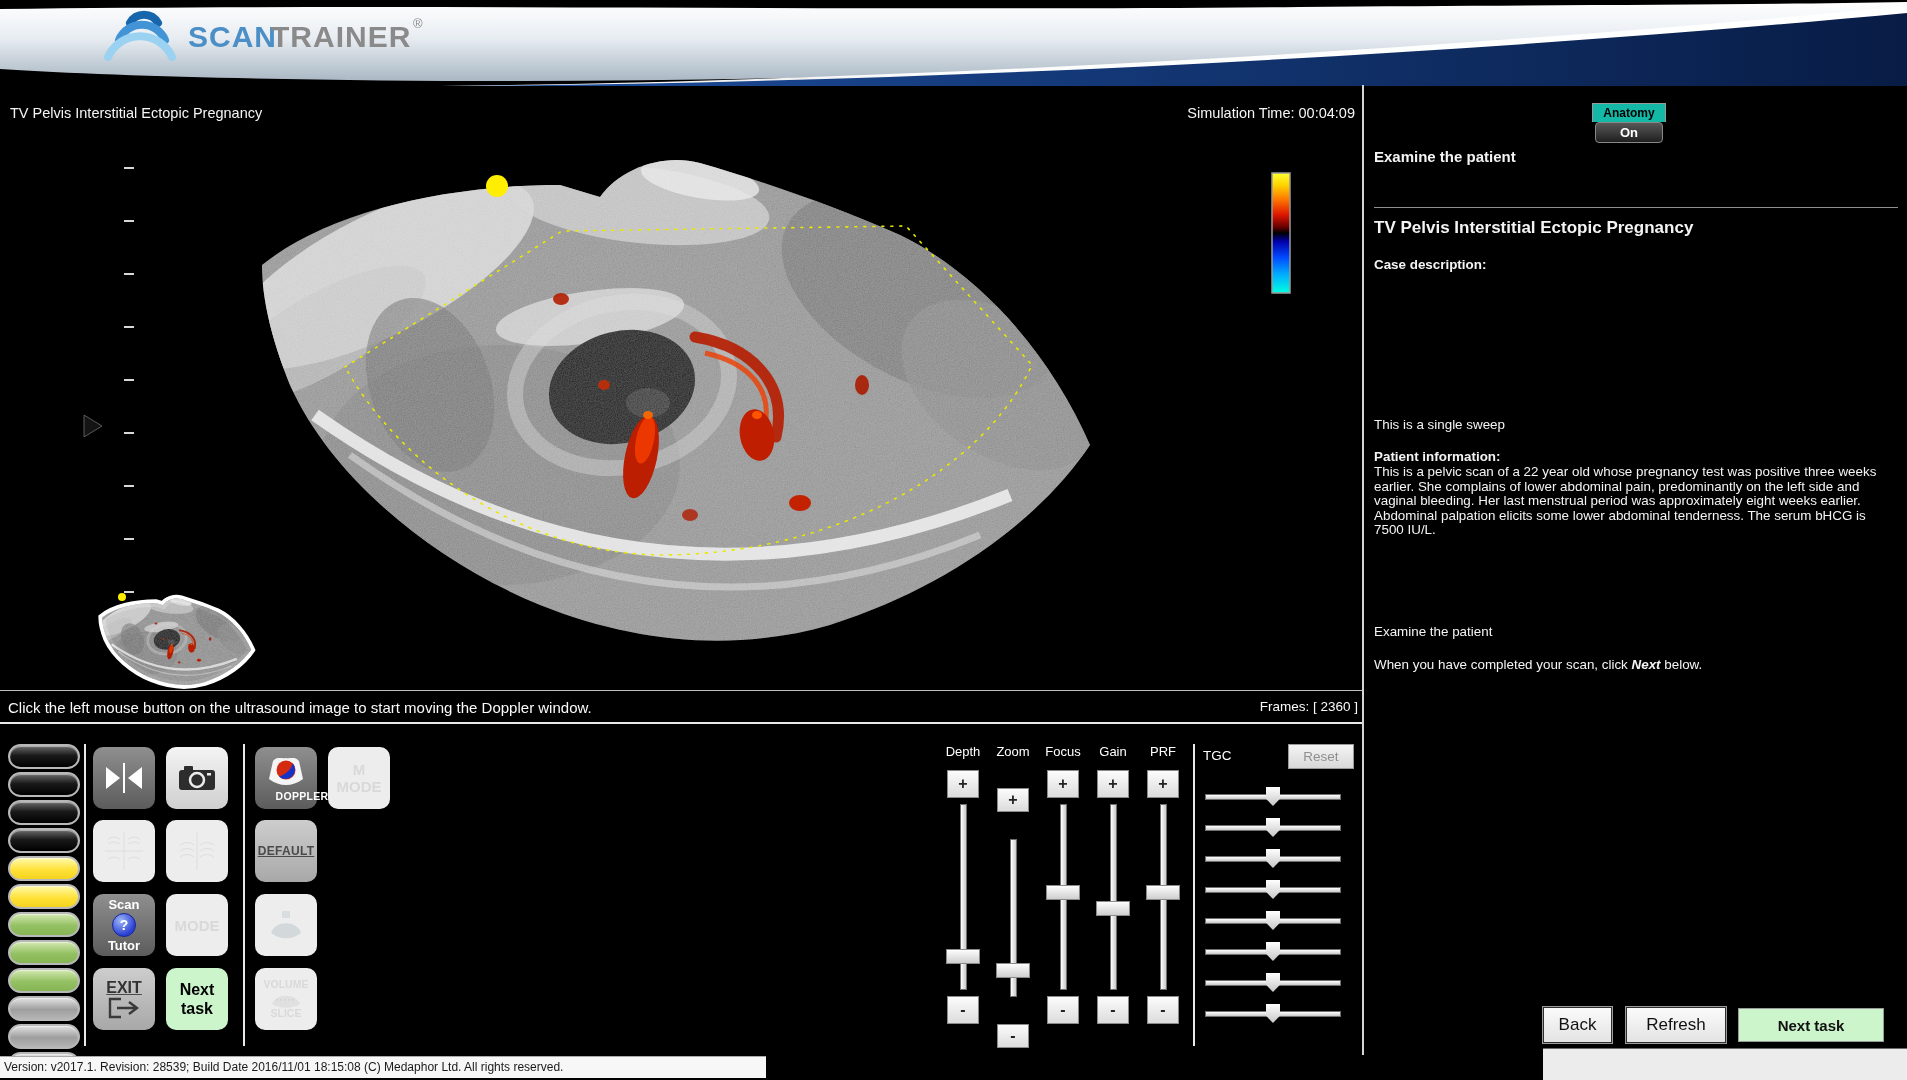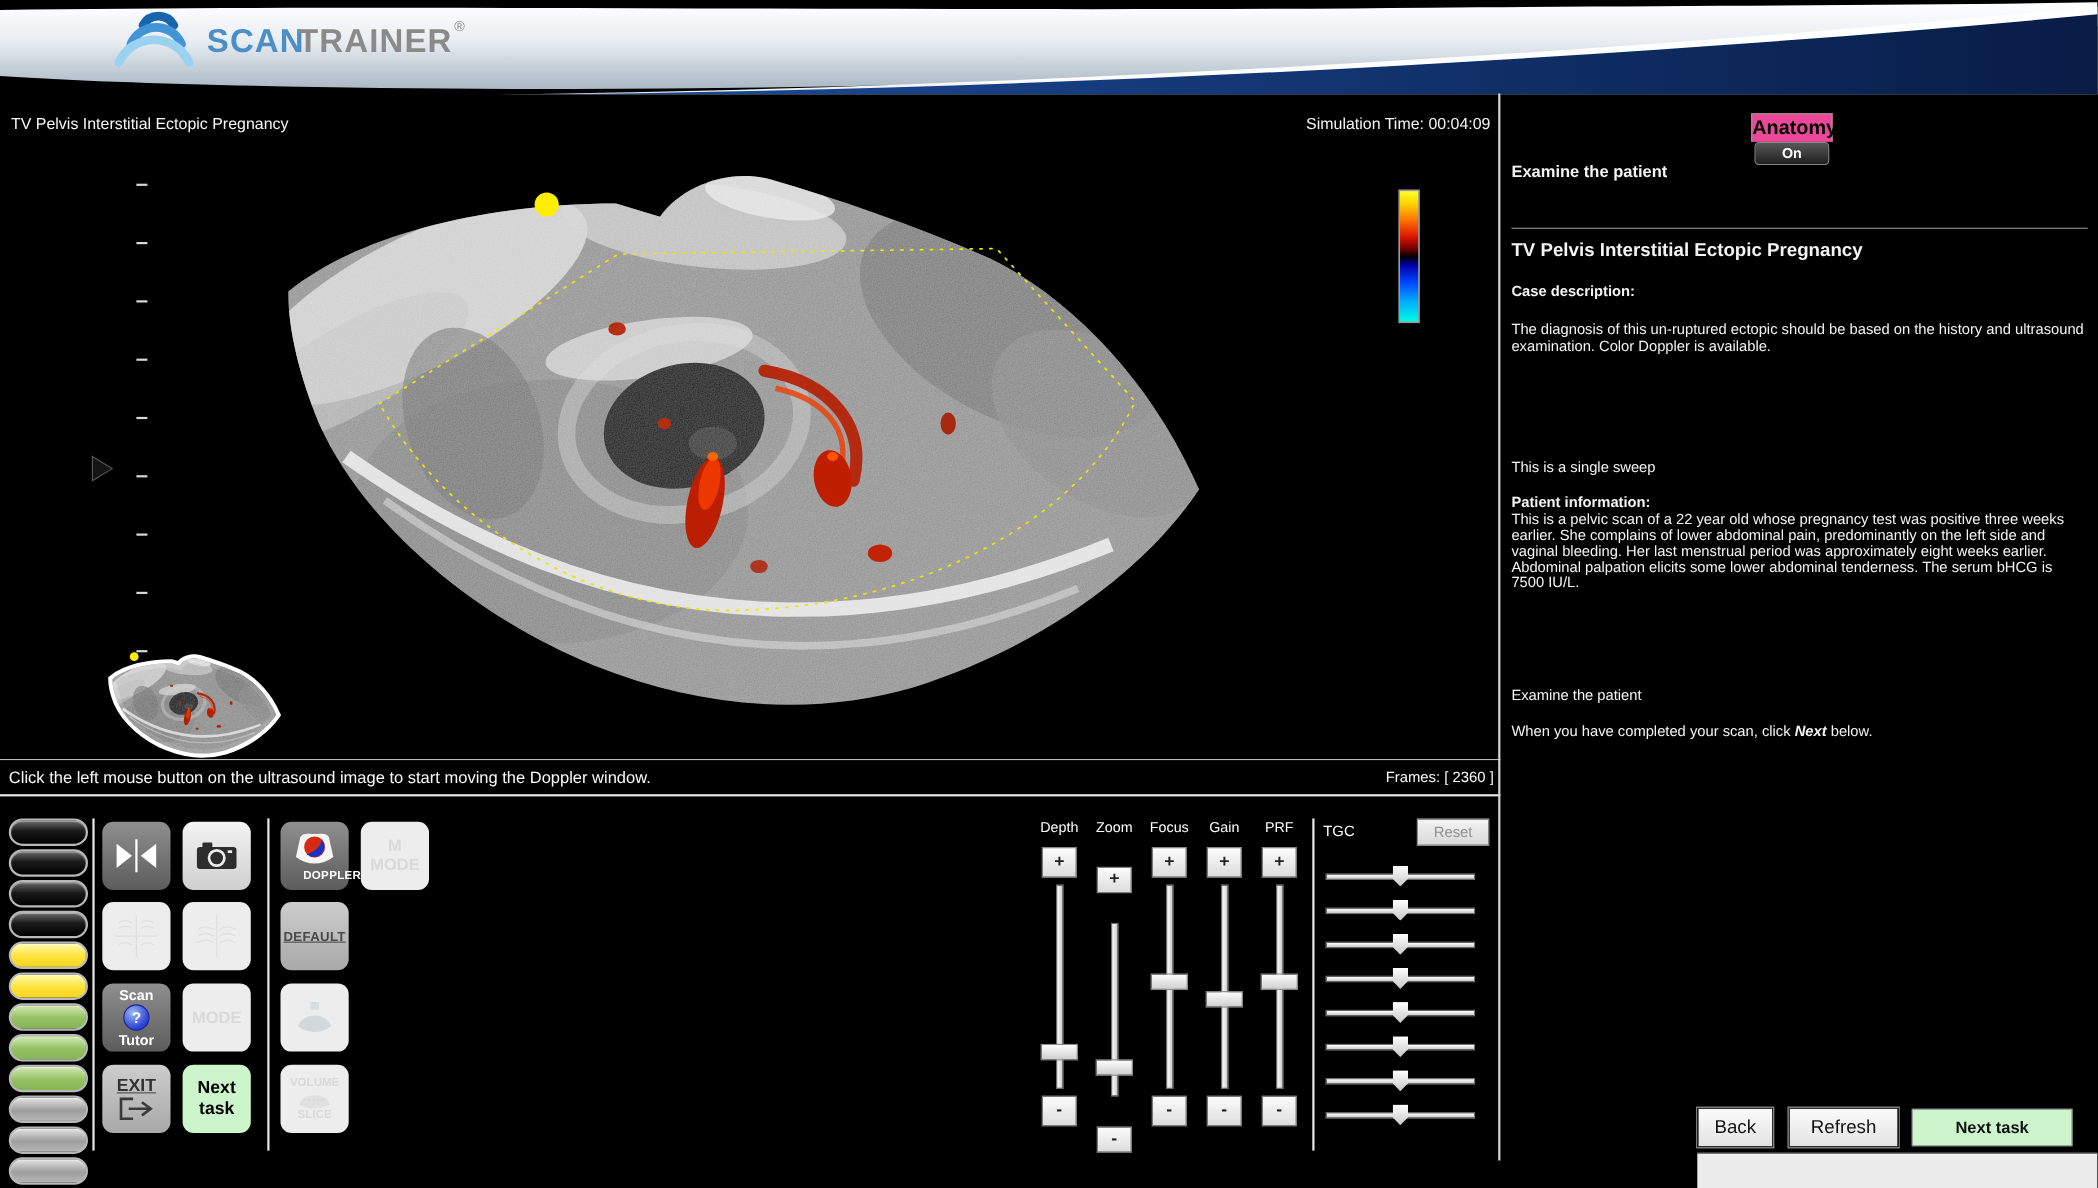--- a/index.html
+++ b/index.html
@@ -49,21 +49,21 @@
   #reset-button{left:1288px;top:744px;width:66px;height:25px;border:1px solid #9a9a9a;
       background:linear-gradient(#f4f4f4,#d8d8d8);color:#8f8f8f;font-size:13.5px;cursor:default;}
   .tgc-row{position:absolute;left:1205px;width:150px;height:20px;}
   .htrack{position:relative;margin-top:8px;width:134px;height:4px;background:linear-gradient(#fff,#c9c9c9);border:1px solid #6f6f6f;}
   .hthumb{position:absolute;top:-8px;width:14px;height:19px;background:linear-gradient(#ffffff,#c7c7c7);
           clip-path:polygon(0 0,100% 0,100% 62%,50% 100%,0 62%);cursor:grab;}
   
   .rp{left:1374px;width:524px;color:#f4f4f4;font-size:13.4px;line-height:14.6px;}
   .rp b{font-weight:bold;}
   #anatomy-toggle{left:1592px;top:103px;width:74px;text-align:center;}
-  #anatomy-label{background:#ec4899;color:#000;font-weight:bold;font-size:18px;padding:2px 0;border:1px solid #9a9a9a;border-bottom:none;}
+  #anatomy-label{background:#14b8a6;color:#000;font-weight:bold;font-size:12px;padding:2px 0;border:1px solid #9a9a9a;border-bottom:none;}
   #anatomy-state{margin:0 3px 3px 3px;background:linear-gradient(#585858,#1f1f1f);color:#fff;font-weight:bold;
       font-size:13px;border:1px solid #888;border-radius:4px;padding:2px 0;cursor:pointer;}
   #rp-step-title{top:150px;font-size:15px;font-weight:bold;}
   #rp-hr{left:1374px;top:207px;width:524px;height:1px;background:#8f8f8f;}
   #rp-case-title{top:221px;font-size:17px;font-weight:bold;}
   #rp-case-desc-label{top:258px;font-weight:bold;}
   #rp-p1{top:293px;} #rp-p2{top:336px;} #rp-p3{top:418px;}
   #rp-patient-label{top:450px;font-weight:bold;}
   #rp-patient-text{top:465px;}
   #rp-examine{top:625px;}
@@ -402,27 +402,27 @@
 
   <div id="anatomy-toggle" class="abs">
     <div id="anatomy-label">Anatomy</div>
     <div id="anatomy-state">On</div>
   </div>
 
   <div id="rp-step-title" class="abs rp">Examine the patient</div>
   <div id="rp-hr" class="abs"></div>
   <div id="rp-case-title" class="abs rp">TV Pelvis Interstitial Ectopic Pregnancy</div>
   <div id="rp-case-desc-label" class="abs rp">Case description:</div>
-  <div id="rp-p1" class="abs rp">The diagnosis of this un-ruptured ectopic should be based on the history and ultrasound examination. Color Doppler is available.</div>
   <div id="rp-p3" class="abs rp">This is a single sweep</div>
   <div id="rp-patient-label" class="abs rp">Patient information:</div>
   <div id="rp-patient-text" class="abs rp">This is a pelvic scan of a 22 year old whose pregnancy test was positive three weeks earlier. She complains of lower abdominal pain, predominantly on the left side and vaginal bleeding. Her last menstrual period was approximately eight weeks earlier. Abdominal palpation elicits some lower abdominal tenderness. The serum bHCG is 7500 IU/L.</div>
   <div id="rp-examine" class="abs rp">Examine the patient</div>
   <div id="rp-complete" class="abs rp">
     <span>When you have completed your scan, click </span><b><i>Next</i></b><span> below.</span>
   </div>
 
   <button id="back-button" class="winbtn">Back</button>
   <button id="refresh-button" class="winbtn">Refresh</button>
   <button id="nexttask-button" class="winbtn">Next task</button>
   <div id="rp-bottom-strip" class="abs"></div>
 
+  <div id="version-bar" class="abs">Version: v2017.1. Revision: 28539; Build Date 2016/11/01 18:15:08 (C) Medaphor Ltd. All rights reserved.</div>
 </div>
 
 </body></html>

